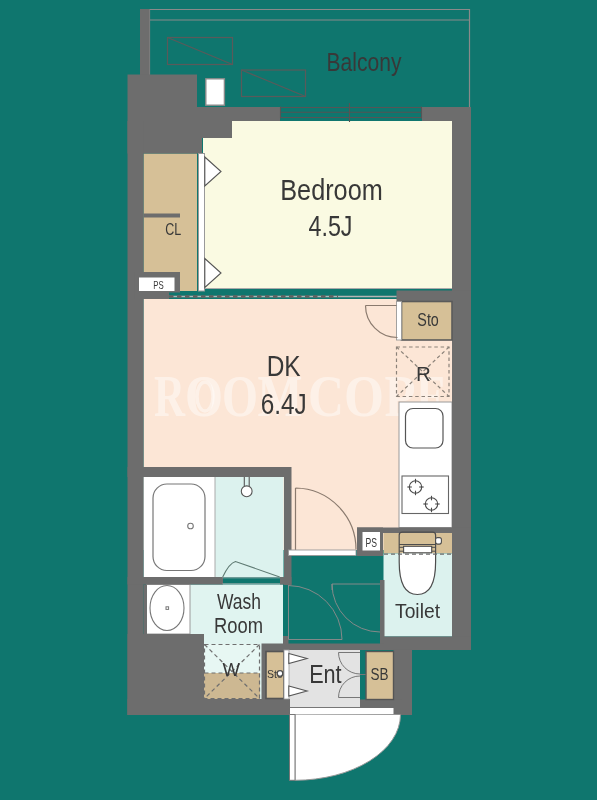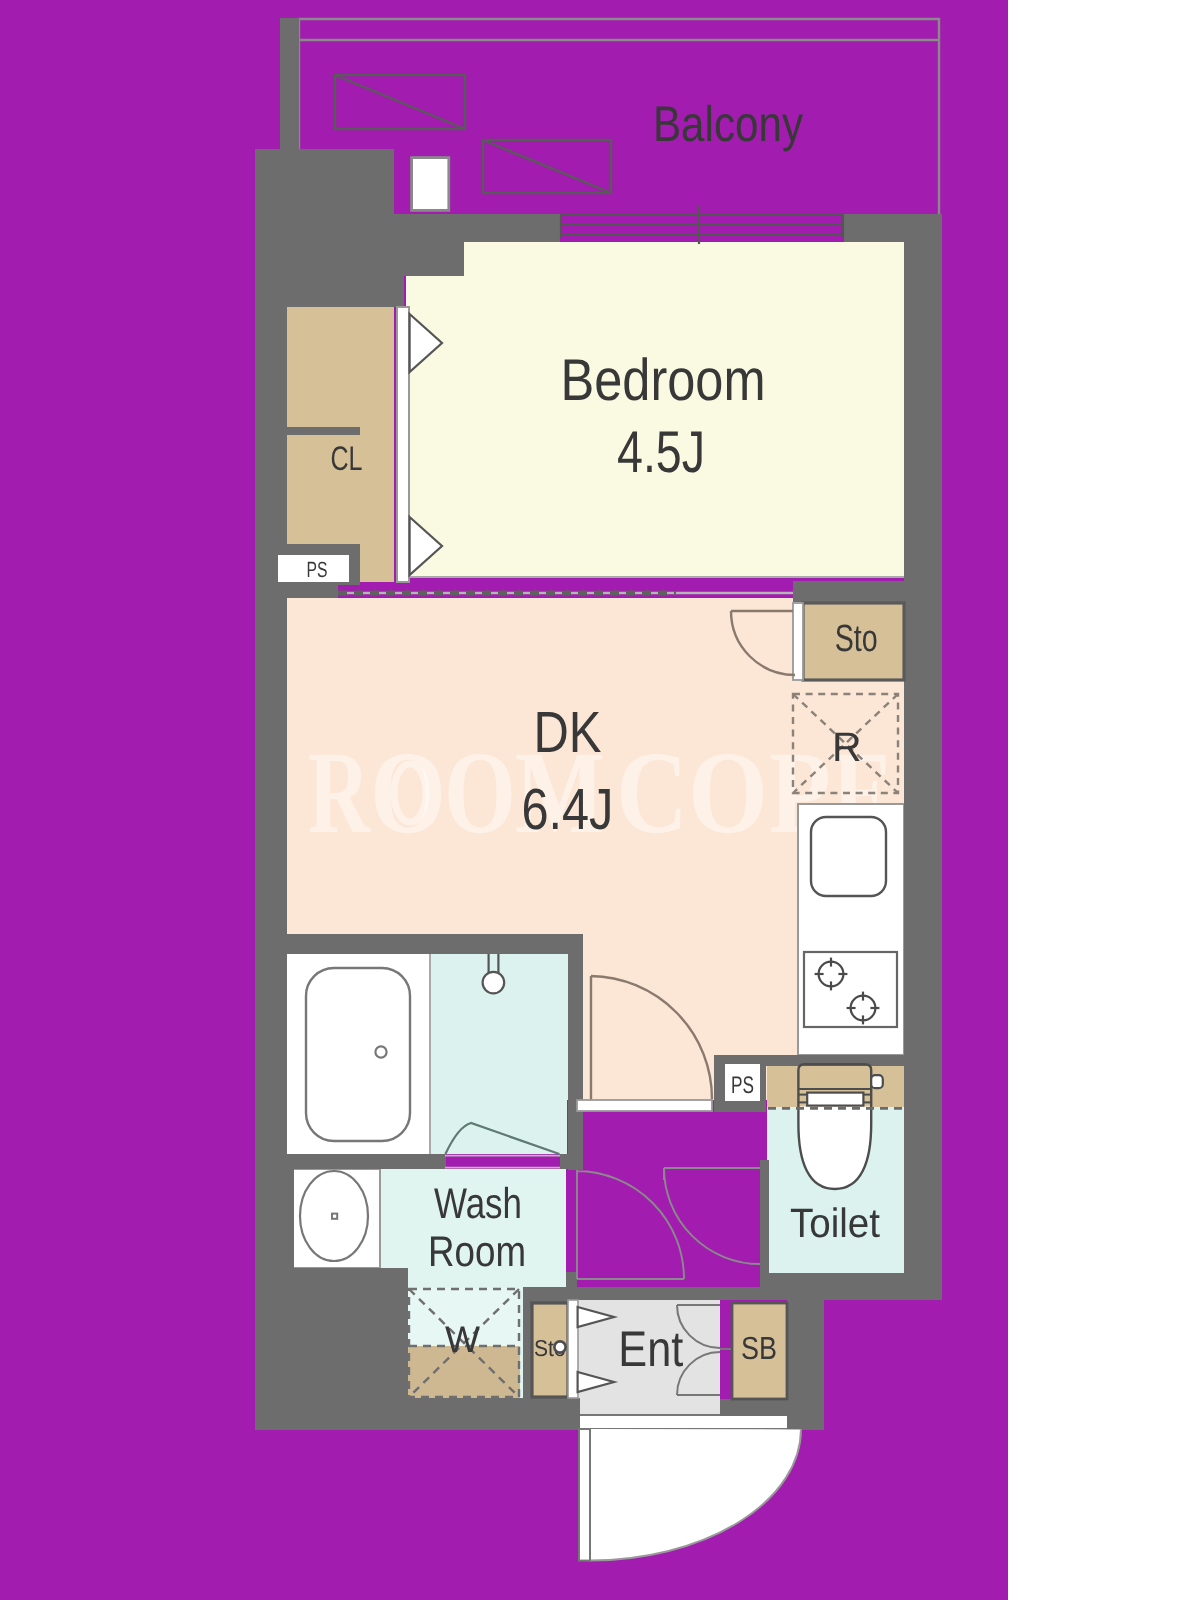--- a/index.html
+++ b/index.html
@@ -1,16 +1,16 @@
 <!DOCTYPE html>
 <html><head>
 <meta charset="utf-8">
 <style>
 html,body{margin:0;padding:0;background:#fff;}
-#page{width:504px;height:800px;position:relative;background:#a21caf;overflow:hidden;}
+#page{width:597px;height:800px;position:relative;background:#0f766e;overflow:hidden;}
 text{font-family:"Liberation Sans",sans-serif;fill:#383838;}
 .wm, .wm text{font-family:"Liberation Serif",serif;font-weight:bold;fill:rgba(255,255,255,0.45) !important;}
 </style>
 </head>
 <body>
 <div id="page">
 <svg width="600" height="800" viewBox="0 0 600 800">
 
 <g fill="none" stroke="#8a8a8a" stroke-width="1.2">
   <path d="M149.5,109.5 L149.5,9.5 L469.5,9.5 L469.5,109.5"></path>

